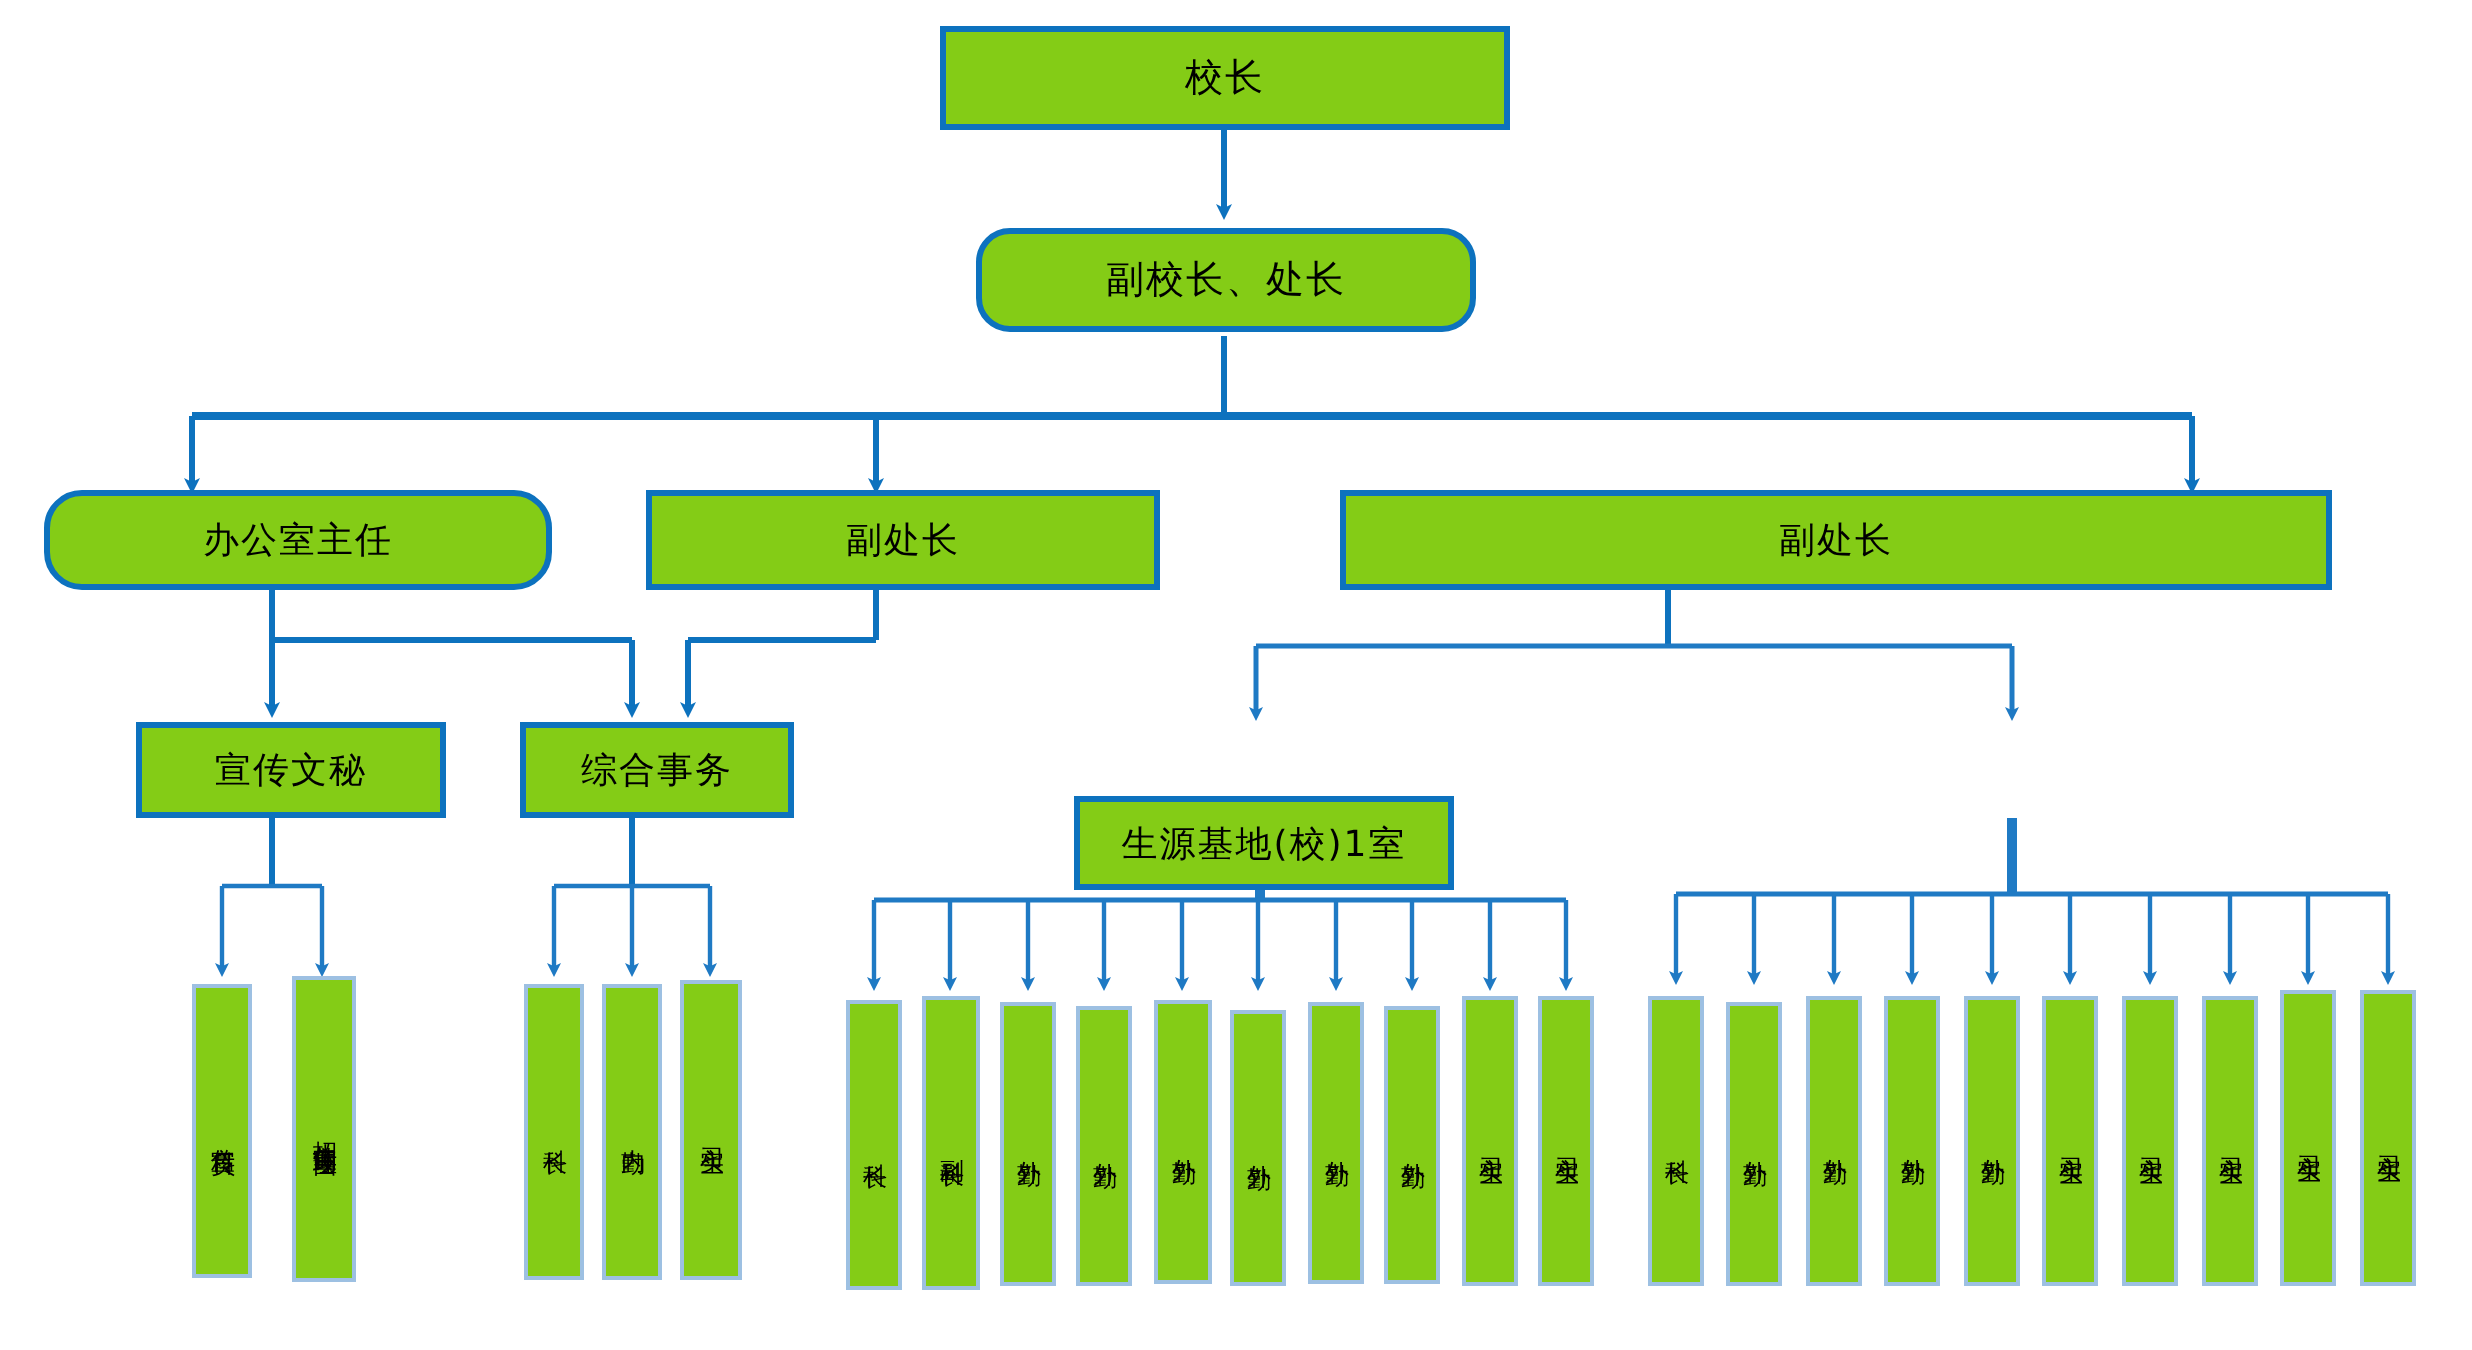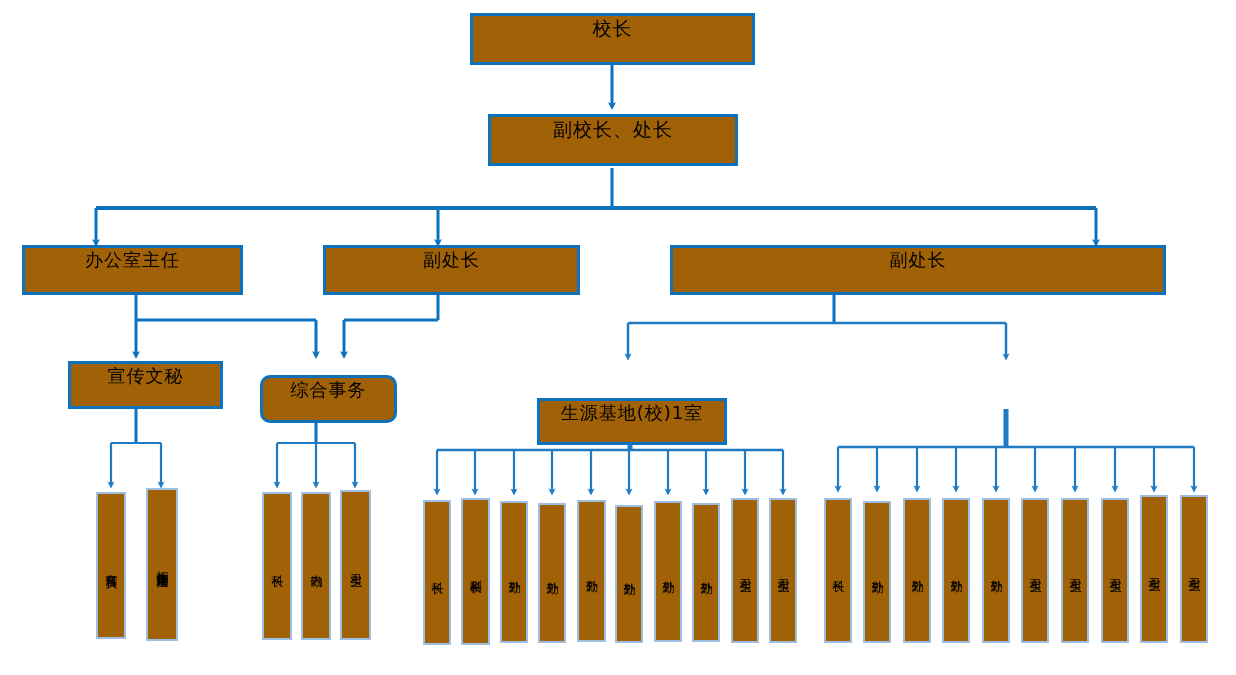--- a/index.html
+++ b/index.html
@@ -1,20 +1,20 @@
 <!DOCTYPE html>
 <html><head>
 <meta charset="utf-8">
 <style>
   html,body{margin:0;padding:0;background:#ffffff;}
   body{font-family:"DejaVu Sans","Liberation Sans",sans-serif;}
   #stage{position:relative;width:1236px;height:675px;background:#fff;overflow:hidden;}
   #svg-layer{position:absolute;left:0;top:0;width:1236px;height:675px;}
 
-  .node{position:absolute;box-sizing:border-box;background:#a16207;display:flex;align-items:flex-start;justify-content:center;}
+  .node{position:absolute;box-sizing:border-box;background:#84cc16;display:flex;align-items:center;justify-content:center;}
   .node.strong{border:3px solid #0d72be;}
   .node.strong .lbl{color:#000;font-size:19px;letter-spacing:1px;white-space:nowrap;}
   .node.strong.lvl3 .lbl{font-size:18px;}
   .node.strong.lvl4 .lbl{font-size:18px;}
 
   .node.leaf{border:2px solid #9dc0e2;}
   .node.leaf .vlbl{
     color:#000;font-size:12px;line-height:13px;
     writing-mode:vertical-rl;text-orientation:upright;
     letter-spacing:1px;white-space:nowrap;
@@ -97,38 +97,38 @@
       <path d="M1115,447 L1115,489" marker-end="url(#ah-light)"></path>
       <path d="M1154,447 L1154,489" marker-end="url(#ah-light)"></path>
       <path d="M1194,447 L1194,489" marker-end="url(#ah-light)"></path>
     </g>
   </svg>
 
   <div class="node strong lvl1" style="left:470px;top:13px;width:285px;height:52px;">
     <span class="lbl">校长</span>
   </div>
 
-  <div class="node strong lvl2" style="left:488px;top:114px;width:250px;height:52px;">
+  <div class="node strong lvl2" style="left:488px;top:114px;width:250px;height:52px;border-radius:17px;">
     <span class="lbl">副校长、处长</span>
   </div>
 
-  <div class="node strong lvl3" style="left:22px;top:245px;width:221px;height:50px;">
+  <div class="node strong lvl3" style="left:22px;top:245px;width:254px;height:50px;border-radius:19px;">
     <span class="lbl">办公室主任</span>
   </div>
   <div class="node strong lvl3" style="left:323px;top:245px;width:257px;height:50px;">
     <span class="lbl">副处长</span>
   </div>
   <div class="node strong lvl3" style="left:670px;top:245px;width:496px;height:50px;">
     <span class="lbl">副处长</span>
   </div>
 
   <div class="node strong lvl4" style="left:68px;top:361px;width:155px;height:48px;">
     <span class="lbl">宣传文秘</span>
   </div>
-  <div class="node strong lvl4" style="left:260px;top:375px;width:137px;height:48px;border-radius:10px;">
+  <div class="node strong lvl4" style="left:260px;top:361px;width:137px;height:48px;">
     <span class="lbl">综合事务</span>
   </div>
   <div class="node strong lvl4" style="left:537px;top:362px;width:190px;height:47px;margin-top:36px;">
     <span class="lbl">生源基地(校)1室</span>
   </div>
 
   <div class="node leaf" style="left:96px;top:492px;width:30px;height:147px;">
     <div class="vwrap">
         <span class="vlbl">宣传科员</span>
       </div>

